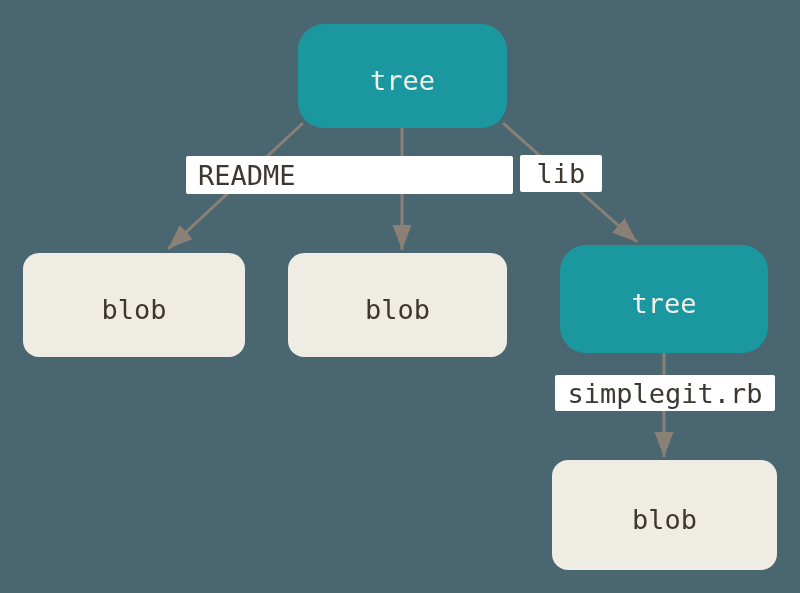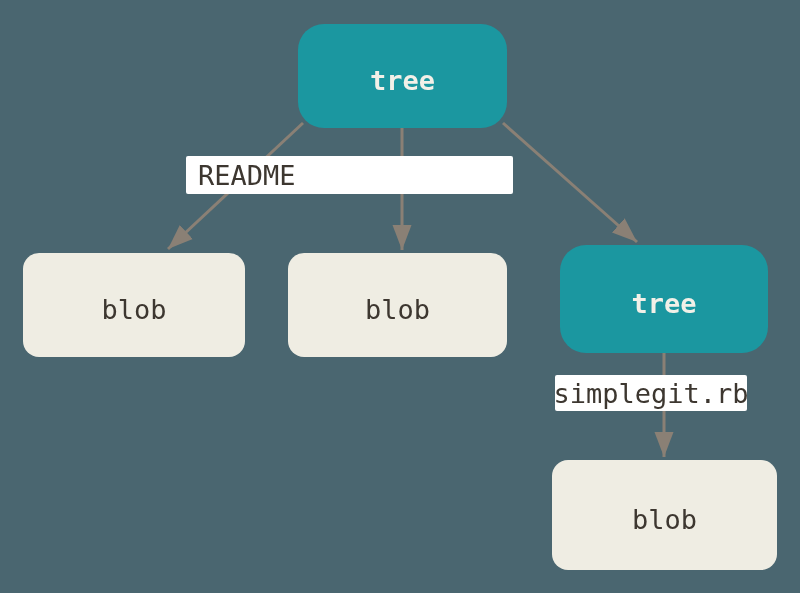--- a/index.html
+++ b/index.html
@@ -53,39 +53,38 @@
     gap: 41px;
     justify-content: flex-start;
   }
   #label-lib {
     left: 520px; top: 155px;
     width: 82px; height: 37px;
     justify-content: center;
   }
   #label-simplegit {
     left: 555px; top: 375px;
-    width: 192px; height: 36px;
+    width: 220px; height: 36px;
     justify-content: center;
   }
   .node {
     position: absolute;
     z-index: 3;
     border-radius: 26px;
     display: flex;
     align-items: center;
     justify-content: center;
     font-size: 27px;
     line-height: 1;
     box-sizing: border-box;
     padding-top: 9px;
   }
   .node.tree {
     background: var(--c-node_tree, #1B97A0);
     color: var(--c-text_light, #F2F0E8);
-    font-weight: bold;
   }
   .node.blob {
     background: var(--c-node_blob, #EFEDE3);
     color: var(--c-text_dark, #3D3730);
     border-radius: 16px;
   }
   #node-root     { left: 298px; top: 24px;  width: 209px; height: 104px; }
   #node-blob1    { left: 23px;  top: 253px; width: 222px; height: 104px; }
   #node-blob2    { left: 288px; top: 253px; width: 219px; height: 104px; }
   #node-treelib  { left: 560px; top: 245px; width: 208px; height: 108px; }
@@ -104,20 +103,23 @@
     </defs>
     <line class="edge-line" x1="303" y1="123" x2="168" y2="249" marker-end="url(#ah)"></line>
     <line class="edge-line" x1="402" y1="127" x2="402" y2="250" marker-end="url(#ah)"></line>
     <line class="edge-line" x1="503" y1="123" x2="637" y2="242" marker-end="url(#ah)"></line>
     <line class="edge-line" x1="664" y1="352" x2="664" y2="457" marker-end="url(#ah)"></line>
   </svg>
 
   <div class="edge-label" id="label-main">
     <span>README</span>
   </div>
+  <div class="edge-label" id="label-lib">
+    <span>lib</span>
+  </div>
   <div class="edge-label" id="label-simplegit">
     <span>simplegit.rb</span>
   </div>
 
   <div class="node tree" id="node-root">
     <span>tree</span>
   </div>
   <div class="node blob" id="node-blob1">
     <span>blob</span>
   </div>

